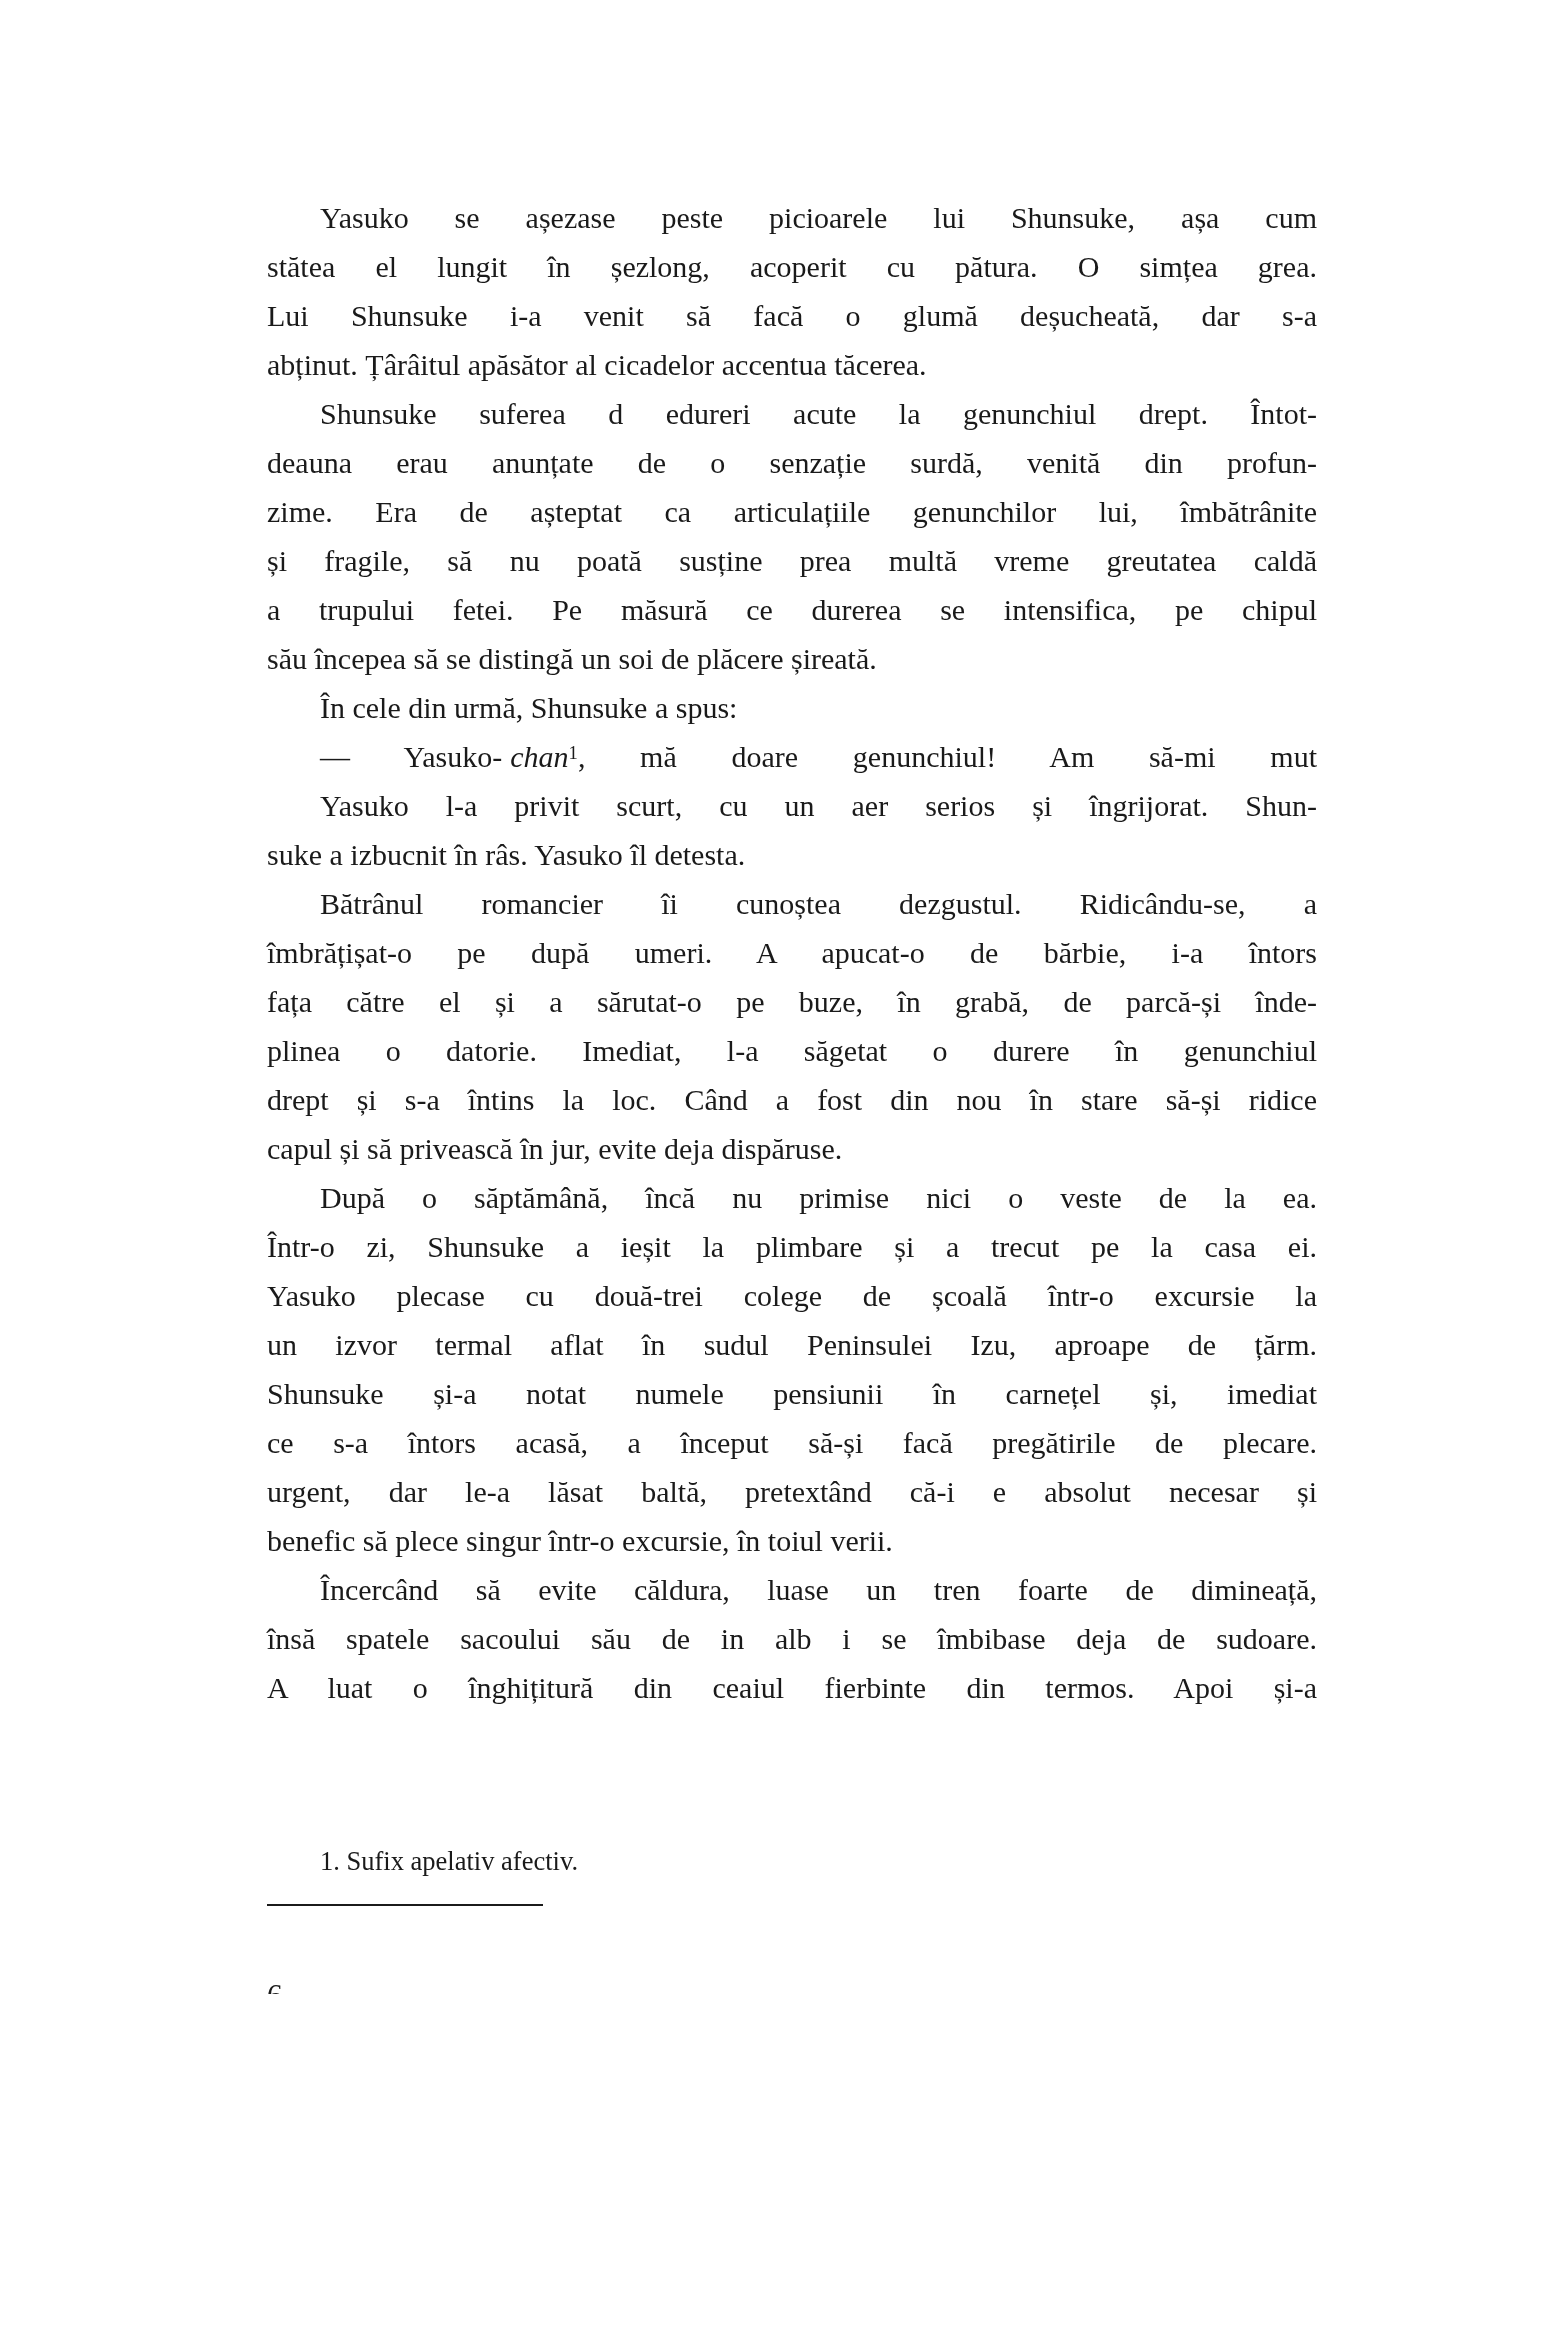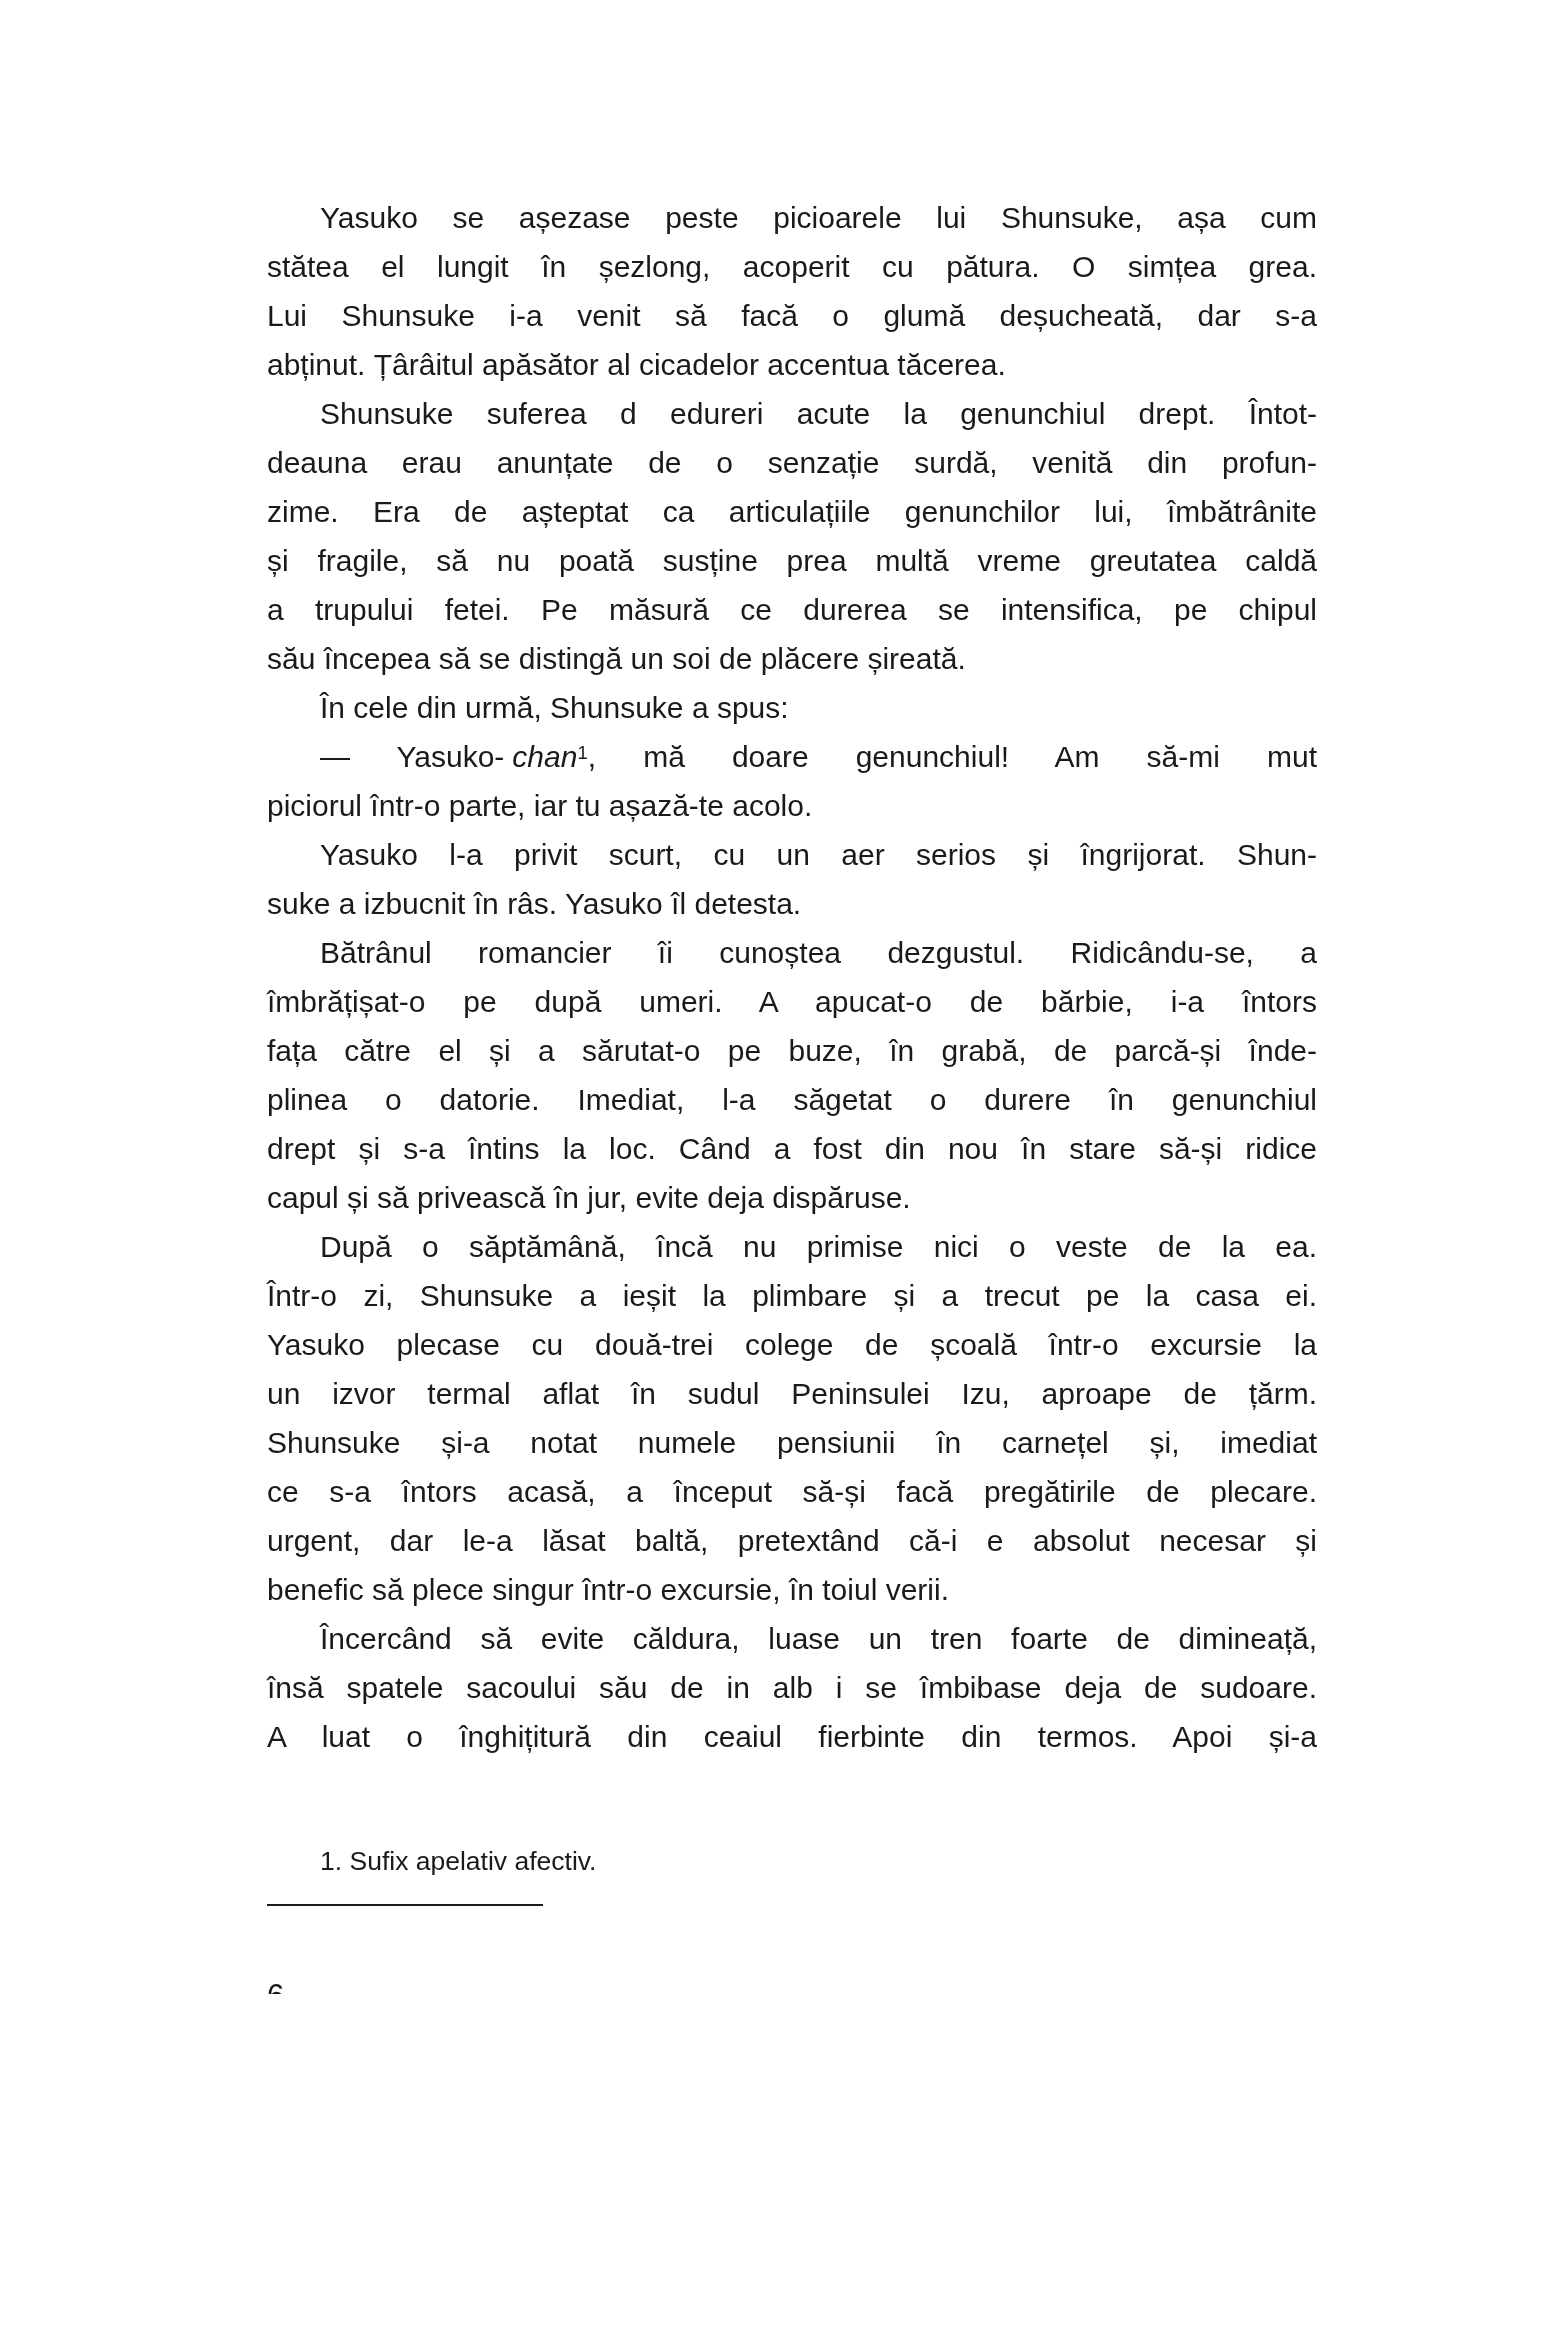--- a/index.html
+++ b/index.html
@@ -5,21 +5,21 @@
   html, body {
     margin: 0;
     padding: 0;
     background: #ffffff;
   }
   .page {
     position: relative;
     width: 1565px;
     height: 1994px;
     background: #ffffff;
-    font-family: Liberation Sans, sans-serif;
+    font-family: Liberation Serif, serif;
     color: #1a1a1a;
     overflow: hidden;
   }
   .text-block {
     position: absolute;
     left: 267px;
     top: 193px;
     width: 1050px;
     font-size: 30px;
     line-height: 49px;
@@ -75,21 +75,20 @@
       <div class="line"><span>Lui Shunsuke i-a venit să facă o glumă deșucheată, dar s-a</span></div>
       <div class="line last"><span>abținut. Țârâitul apăsător al cicadelor accentua tăcerea.</span></div>
       <div class="line indent"><span>Shunsuke suferea d edureri acute la genunchiul drept. Întot-</span></div>
       <div class="line"><span>deauna erau anunțate de o senzație surdă, venită din profun-</span></div>
       <div class="line"><span>zime. Era de așteptat ca articulațiile genunchilor lui, îmbătrânite</span></div>
       <div class="line"><span>și fragile, să nu poată susține prea multă vreme greutatea caldă</span></div>
       <div class="line"><span>a trupului fetei. Pe măsură ce durerea se intensifica, pe chipul</span></div>
       <div class="line last"><span>său începea să se distingă un soi de plăcere șireată.</span></div>
       <div class="line indent last"><span>În cele din urmă, Shunsuke a spus:</span></div>
       <div class="line indent"><span>— Yasuko-</span><em>chan</em><sup>1</sup><span>, mă doare genunchiul! Am să-mi mut</span></div>
-      <div class="line last"><span>piciorul într-o parte, iar tu așază-te acolo.</span></div>
       <div class="line indent"><span>Yasuko l-a privit scurt, cu un aer serios și îngrijorat. Shun-</span></div>
       <div class="line last"><span>suke a izbucnit în râs. Yasuko îl detesta.</span></div>
       <div class="line indent"><span>Bătrânul romancier îi cunoștea dezgustul. Ridicându-se, a</span></div>
       <div class="line"><span>îmbrățișat-o pe după umeri. A apucat-o de bărbie, i-a întors</span></div>
       <div class="line"><span>fața către el și a sărutat-o pe buze, în grabă, de parcă-și înde-</span></div>
       <div class="line"><span>plinea o datorie. Imediat, l-a săgetat o durere în genunchiul</span></div>
       <div class="line"><span>drept și s-a întins la loc. Când a fost din nou în stare să-și ridice</span></div>
       <div class="line last"><span>capul și să privească în jur, evite deja dispăruse.</span></div>
       <div class="line indent"><span>După o săptămână, încă nu primise nici o veste de la ea.</span></div>
       <div class="line"><span>Într-o zi, Shunsuke a ieșit la plimbare și a trecut pe la casa ei.</span></div>

